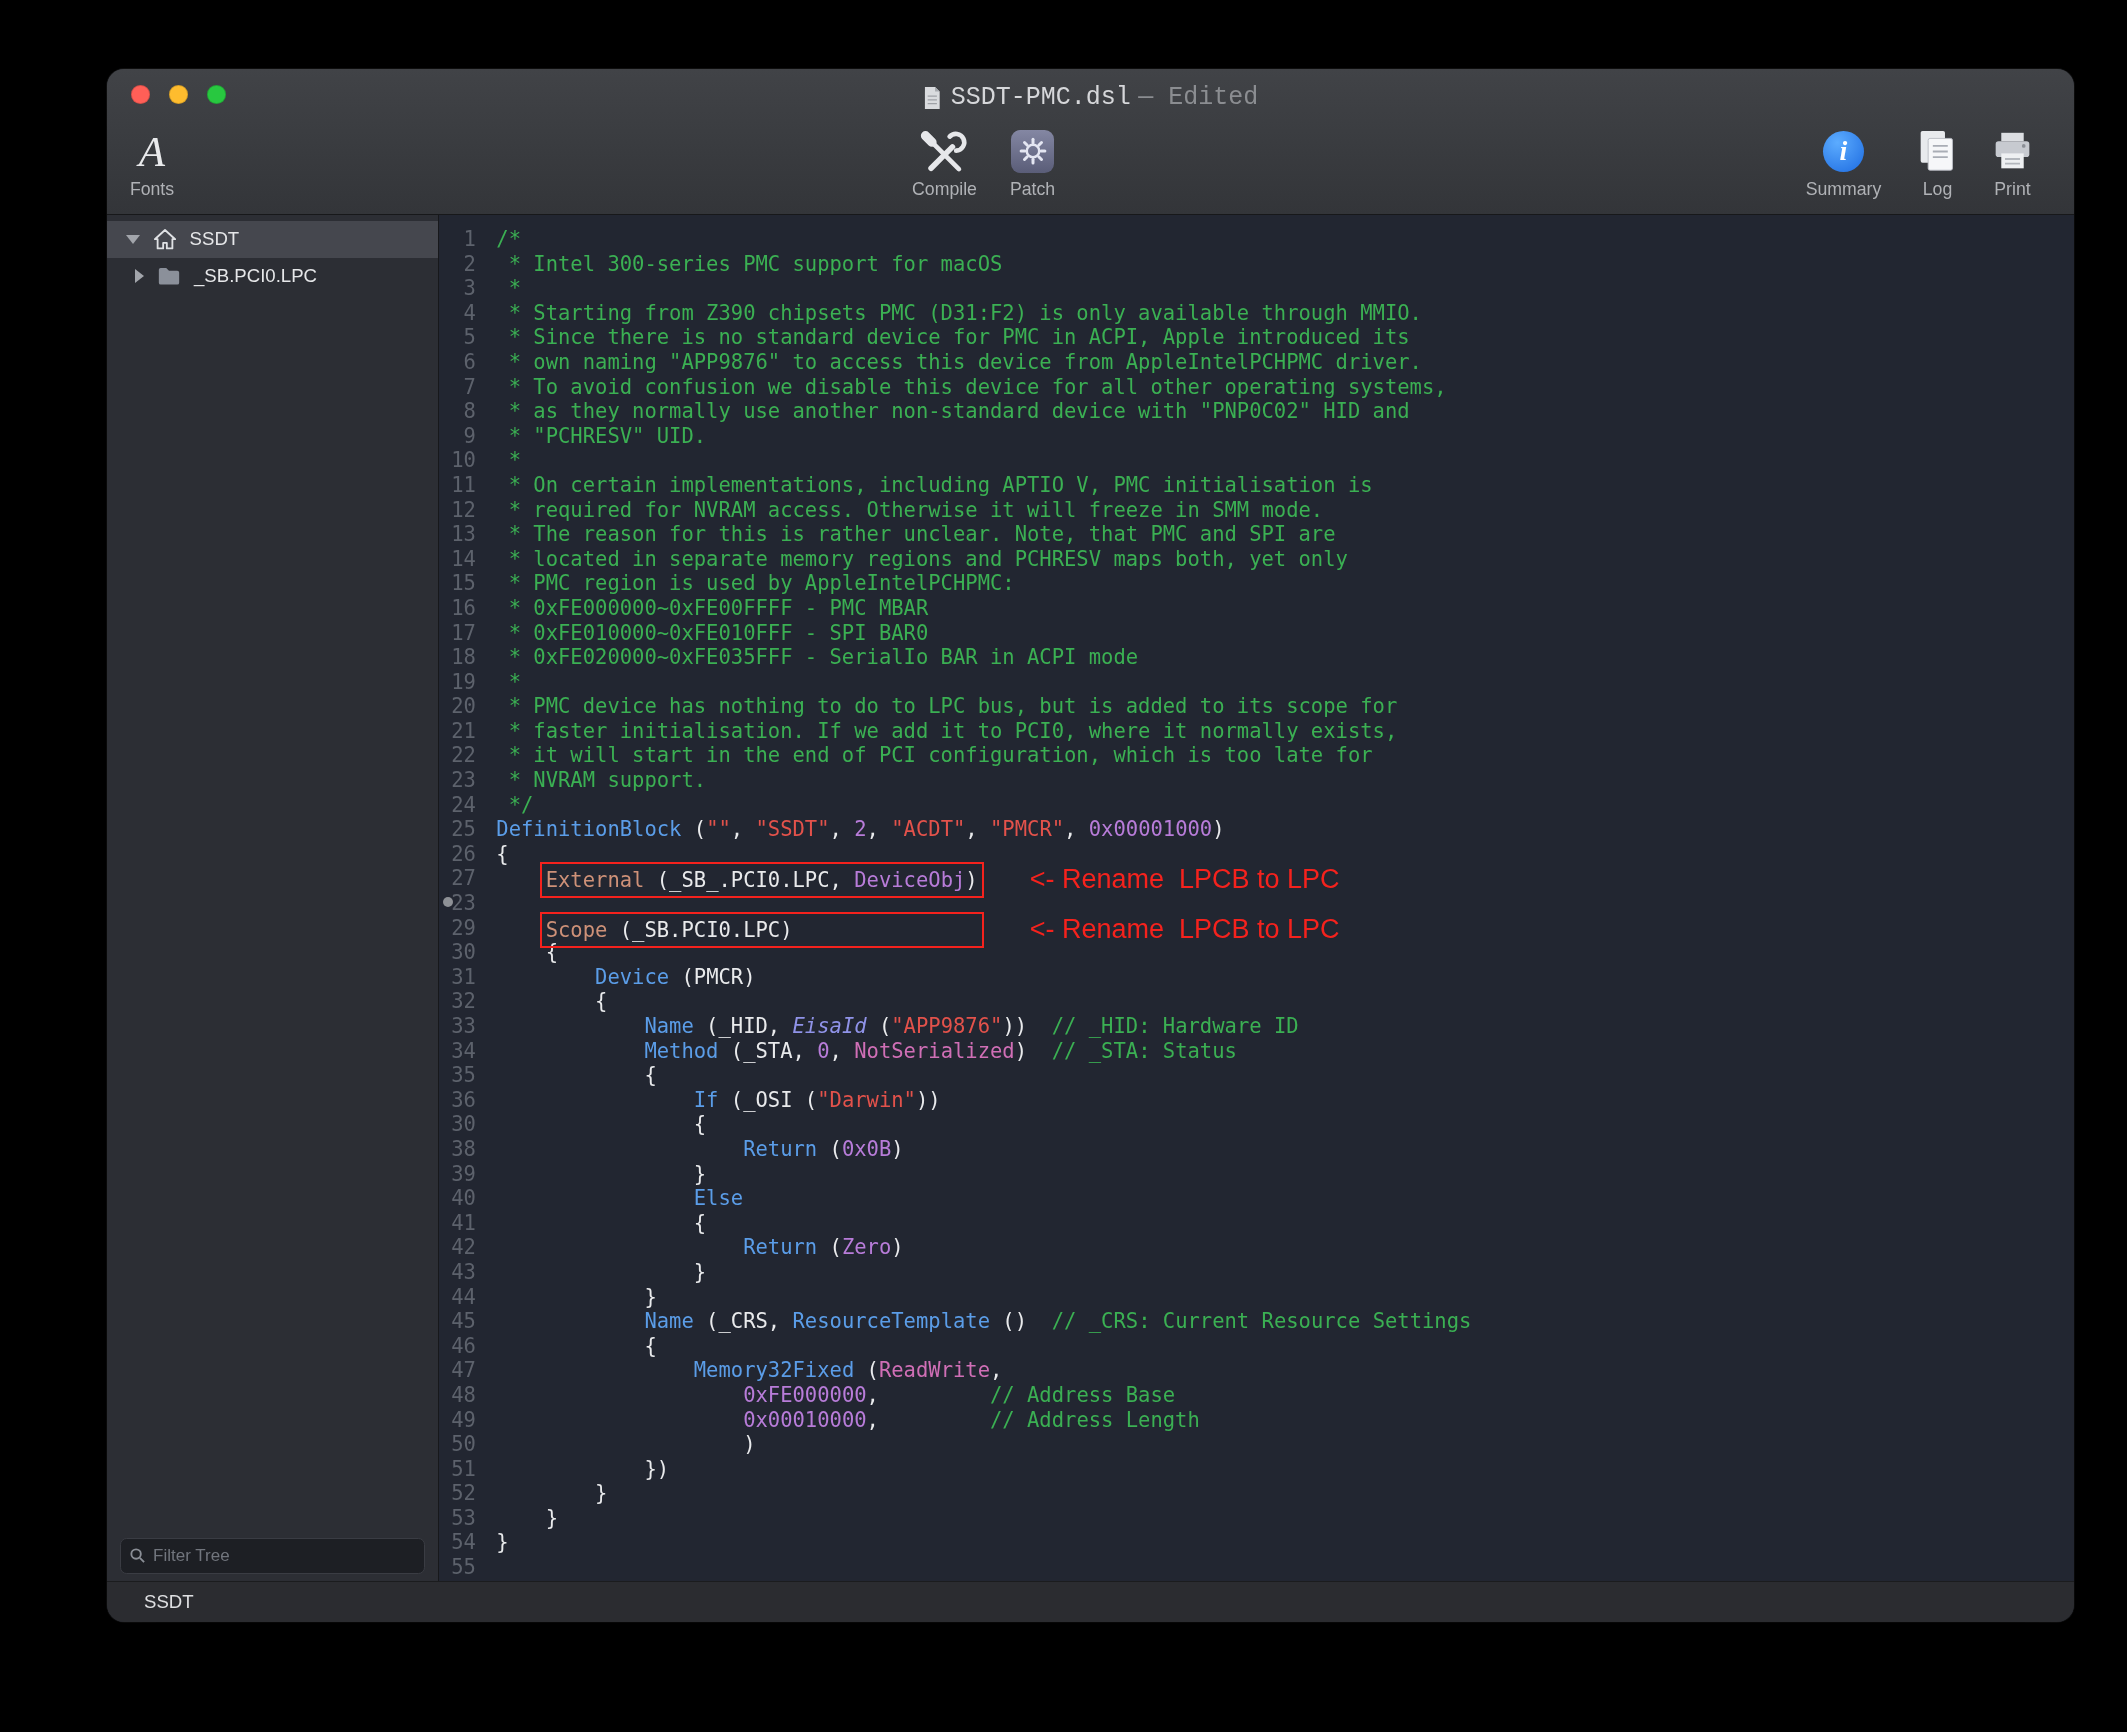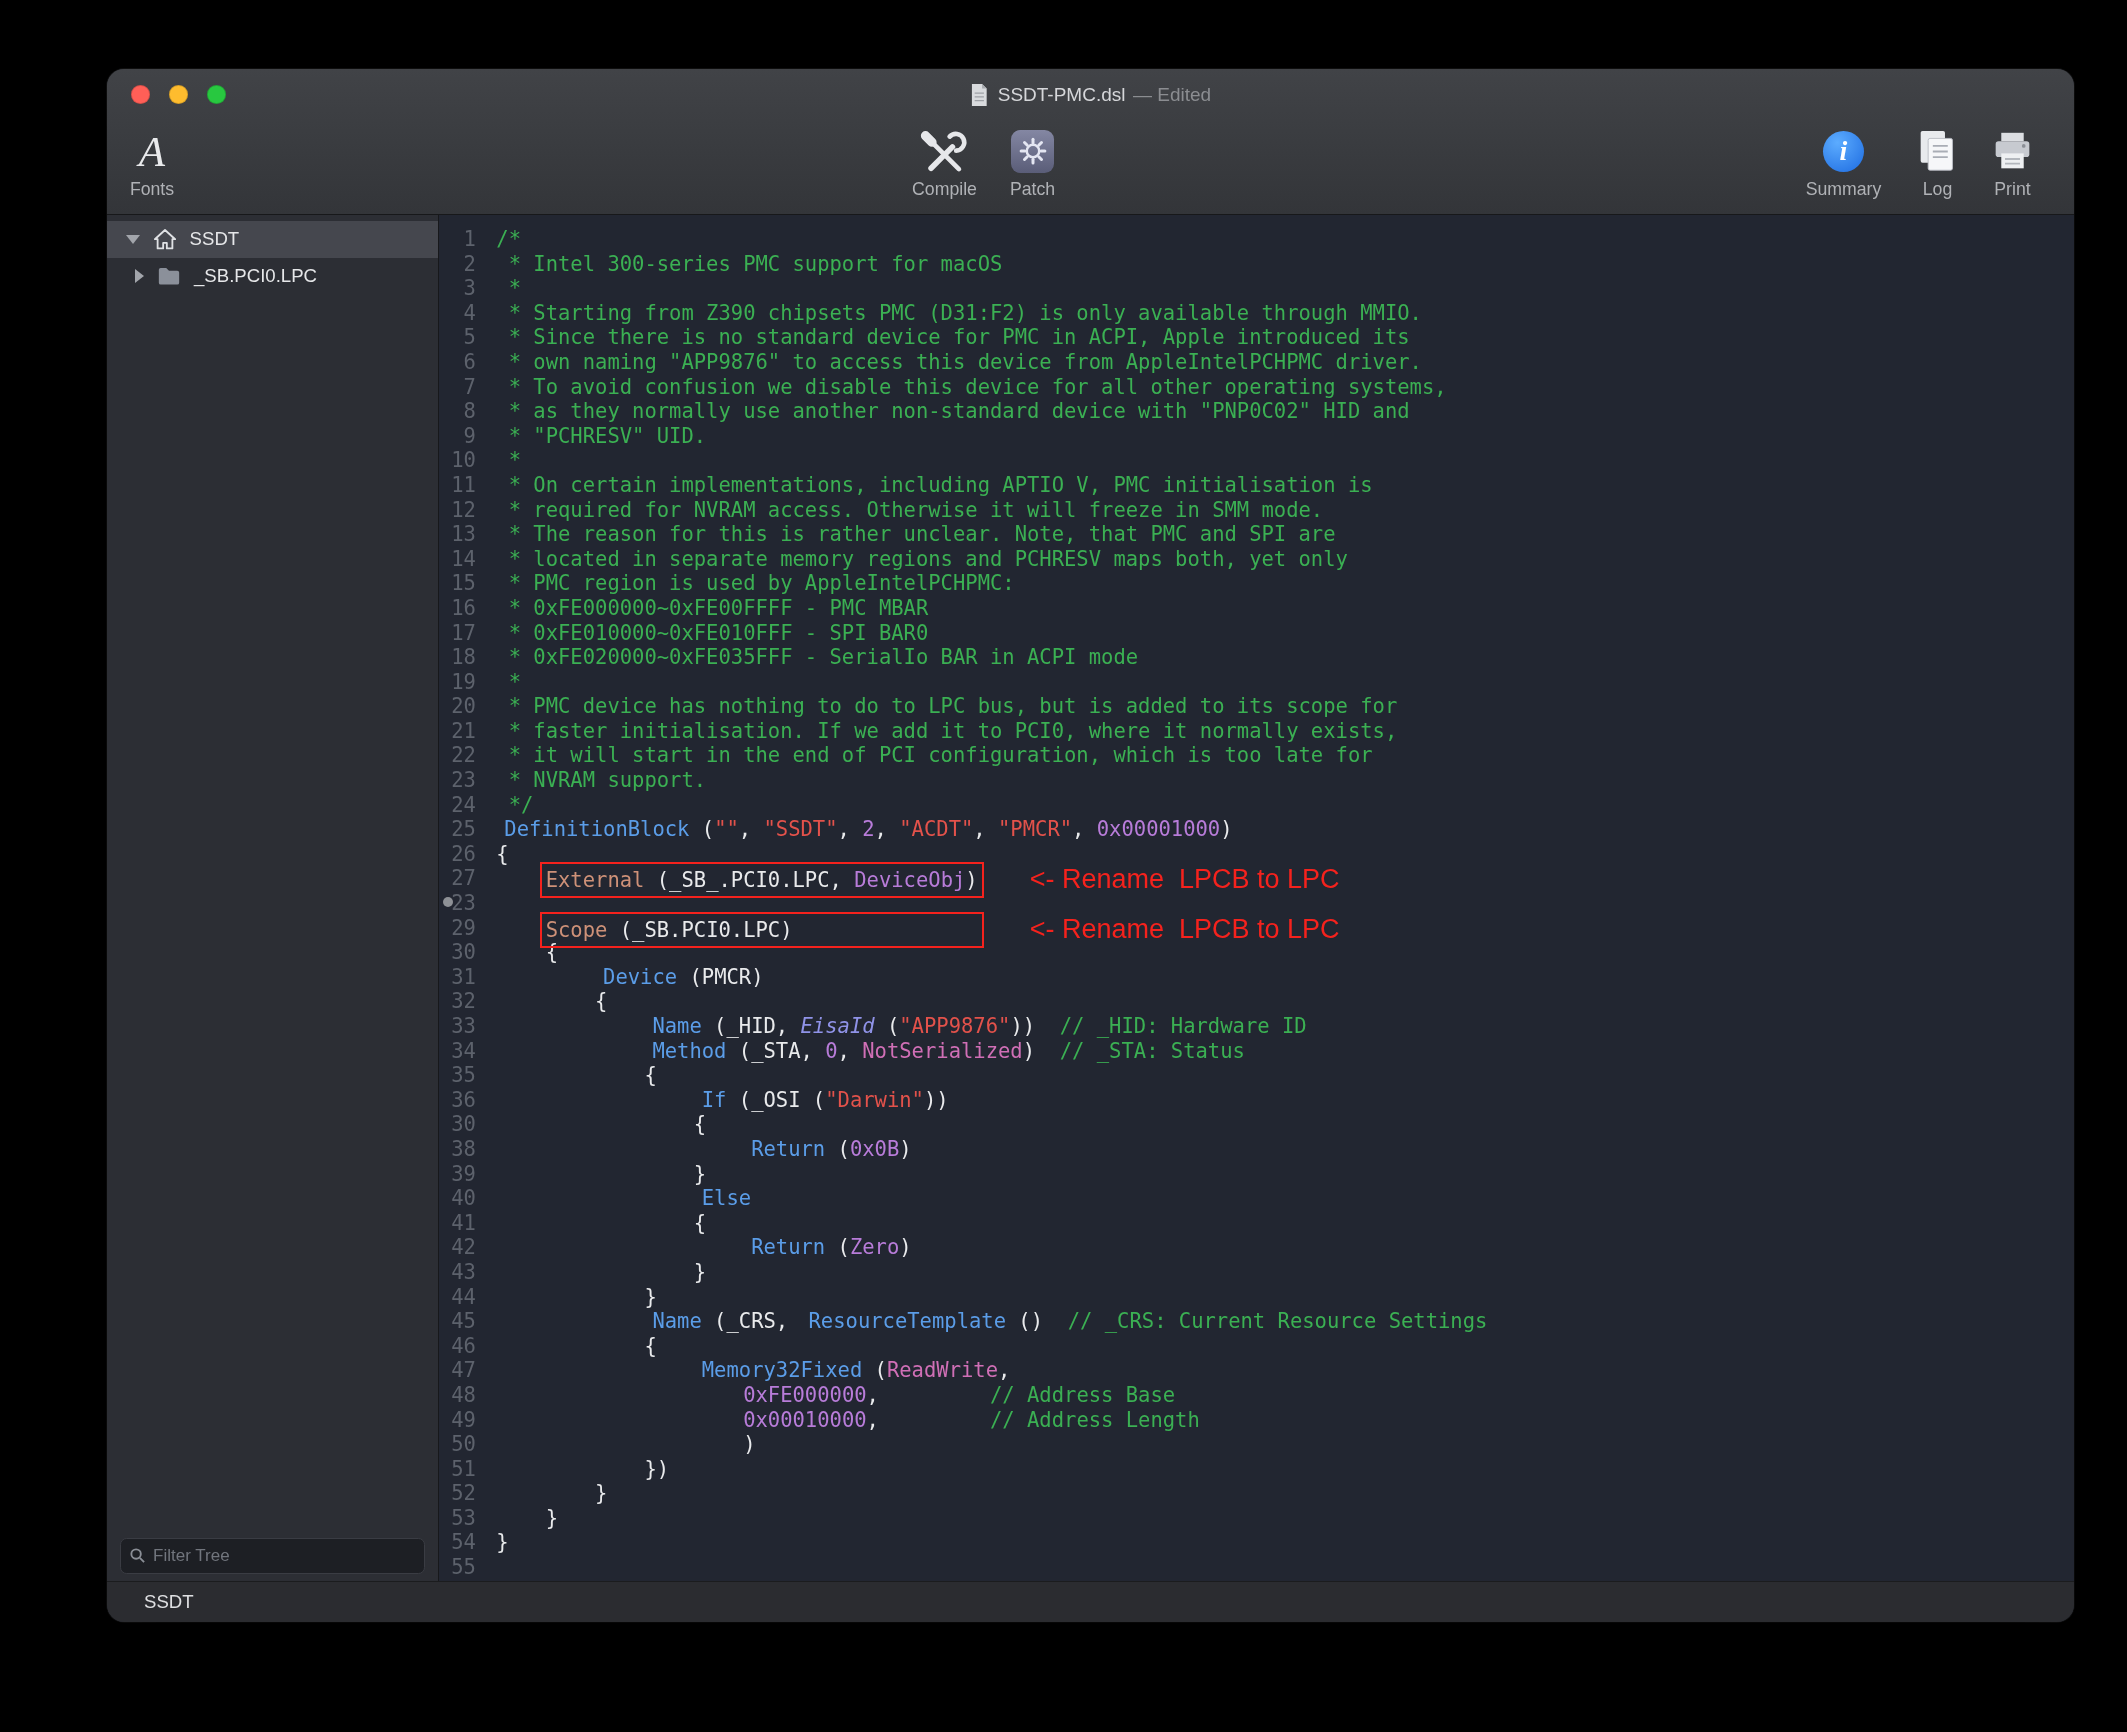--- a/index.html
+++ b/index.html
@@ -12,21 +12,21 @@
   }
   
   .header{height:146px;flex:none;background:linear-gradient(#414347,#333539);
     border-bottom:0.9px solid #17181a;position:relative;}
   .traffic{position:absolute;left:24px;top:16px;display:flex;gap:19.6px;}
   .tl{width:18.6px;height:18.6px;border-radius:50%;box-shadow:inset 0 0 0 0.9px rgba(0,0,0,.18);}
   .tl.red{background:var(--col-traffic_red,#FF5F57);}
   .tl.yellow{background:var(--col-traffic_yellow,#FEBC2E);}
   .tl.green{background:var(--col-traffic_green,#28C840);}
   .title{position:absolute;top:14px;left:0;right:0;display:flex;justify-content:center;
-    align-items:center;font-family:Liberation Sans, sans-serif;font-size:19px;}
+    align-items:center;font-family:Liberation Mono, monospace;font-size:25px;}
   .doc-icon{margin-right:9.3px;display:flex;}
   .t-file{color:#D6D7DA;}
   .t-suffix{color:#8B8D91;margin-left:7.5px;}
   .tool{position:absolute;top:56px;width:103px;display:flex;flex-direction:column;align-items:center;}
   .tool .icon{height:52px;display:flex;align-items:center;justify-content:center;}
   .tool .label{margin-top:1.9px;font:17.7px "Liberation Sans",sans-serif;color:#B0B2B6;white-space:nowrap;}
   .fonts-a{font-family:"Liberation Serif",serif;font-style:italic;font-size:43px;color:#E9EAEC;line-height:1;}
   .patch-badge{width:43px;height:43px;border-radius:9.3px;background:linear-gradient(#8487A3,#5A5D78);
     display:flex;align-items:center;justify-content:center;}
   .info-badge{width:41px;height:41px;border-radius:50%;background:radial-gradient(circle at 35% 28%,#5CACFF,#1D6BE0);
@@ -50,21 +50,21 @@
     font:17px "Liberation Sans",sans-serif;margin-left:5.6px;min-width:0;}
   .filter input::placeholder{color:#71757D;}
   
   .editor{flex:1;background:#222631;position:relative;display:flex;padding-top:12px;
     font-family:"DejaVu Sans Mono",monospace;font-size:20.5px;line-height:24.6px;overflow:hidden;}
   .gutter{width:48px;flex:none;text-align:right;padding-right:11.2px;color:#5D626C;}
   .ln{height:24.6px;}
   .code{flex:1;padding-left:9.3px;white-space:pre;color:var(--col-d,#E9EAEC);}
   .cl{height:24.6px;white-space:pre;}
   .t-c{color:var(--col-c,#3BB053);}
-  .t-k{color:var(--col-k,#5B9DE8);margin-left:8px;}
+  .t-k{color:var(--col-k,#5B9DE8);}
   .t-o{color:var(--col-o,#CE9178);}
   .t-s{color:var(--col-s,#E3524B);}
   .t-n{color:var(--col-n,#B87CD9);}
   .t-p{color:var(--col-p,#D06FB6);}
   .t-v{color:var(--col-v,#9093E8);font-style:italic;}
   .t-d{color:var(--col-d,#E9EAEC);}
   .t-a{font-family:"Liberation Sans",sans-serif;font-size:27px;color:var(--col-red,#F5221D);
     margin-left:52px;position:relative;top:0.9px;}
   .redbox{outline:2.8px solid var(--col-red,#F5221D);outline-offset:4.7px;}
   .gutter-dot{position:absolute;left:3.7px;top:682px;width:10.3px;height:10.3px;border-radius:50%;background:#8E9196;}

